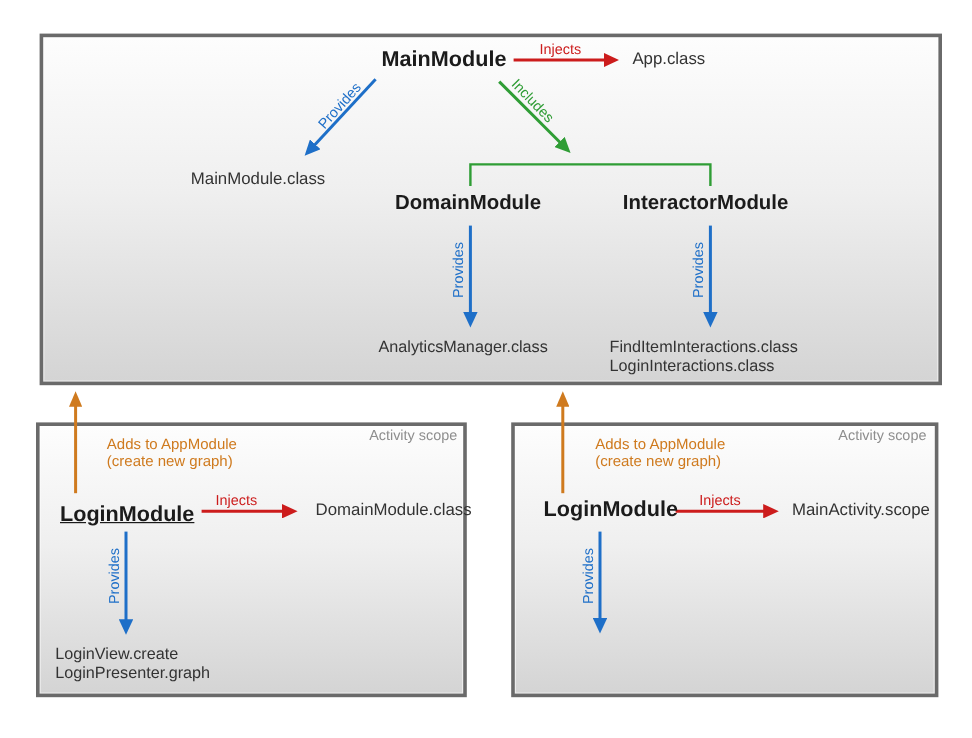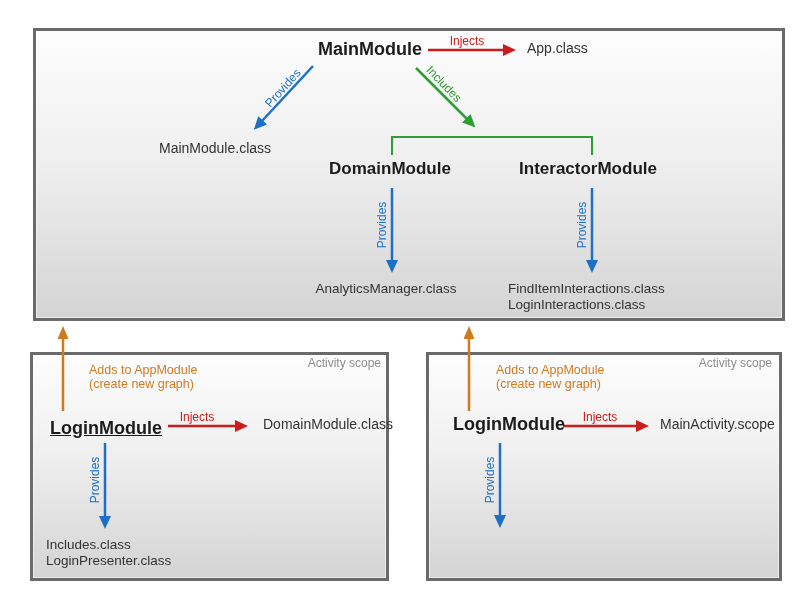--- a/index.html
+++ b/index.html
@@ -124,22 +124,22 @@
 
   <div class="t module" style="left:50px; top:419px;text-decoration:underline;">LoginModule</div>
 
   <div class="t arrow-label lbl-red" style="left:167px; top:410px;">Injects</div>
 
   <div class="t cls" style="left:263px; top:417px; font-size:14px;">DomainModule.class</div>
 
   <div class="t arrow-label lbl-blue rot-v" style="left:65px; top:473px;">Provides</div>
 
   <div class="t cls-list" style="left:46px; top:537px;">
-    <div>Includes.class</div>
-    <div>LoginPresenter.class</div>
+    <div>LoginView.create</div>
+    <div>LoginPresenter.graph</div>
   </div>
 
   <div class="t scope-label" style="top:356px; right:38px;">Activity scope</div>
 
   <div class="t orange-note" style="left:480px; top:363px;">
     <div>Adds to AppModule</div>
     <div>(create new graph)</div>
   </div>
 
   <div class="t module" style="left:453px; top:415px;">LoginModule</div>

